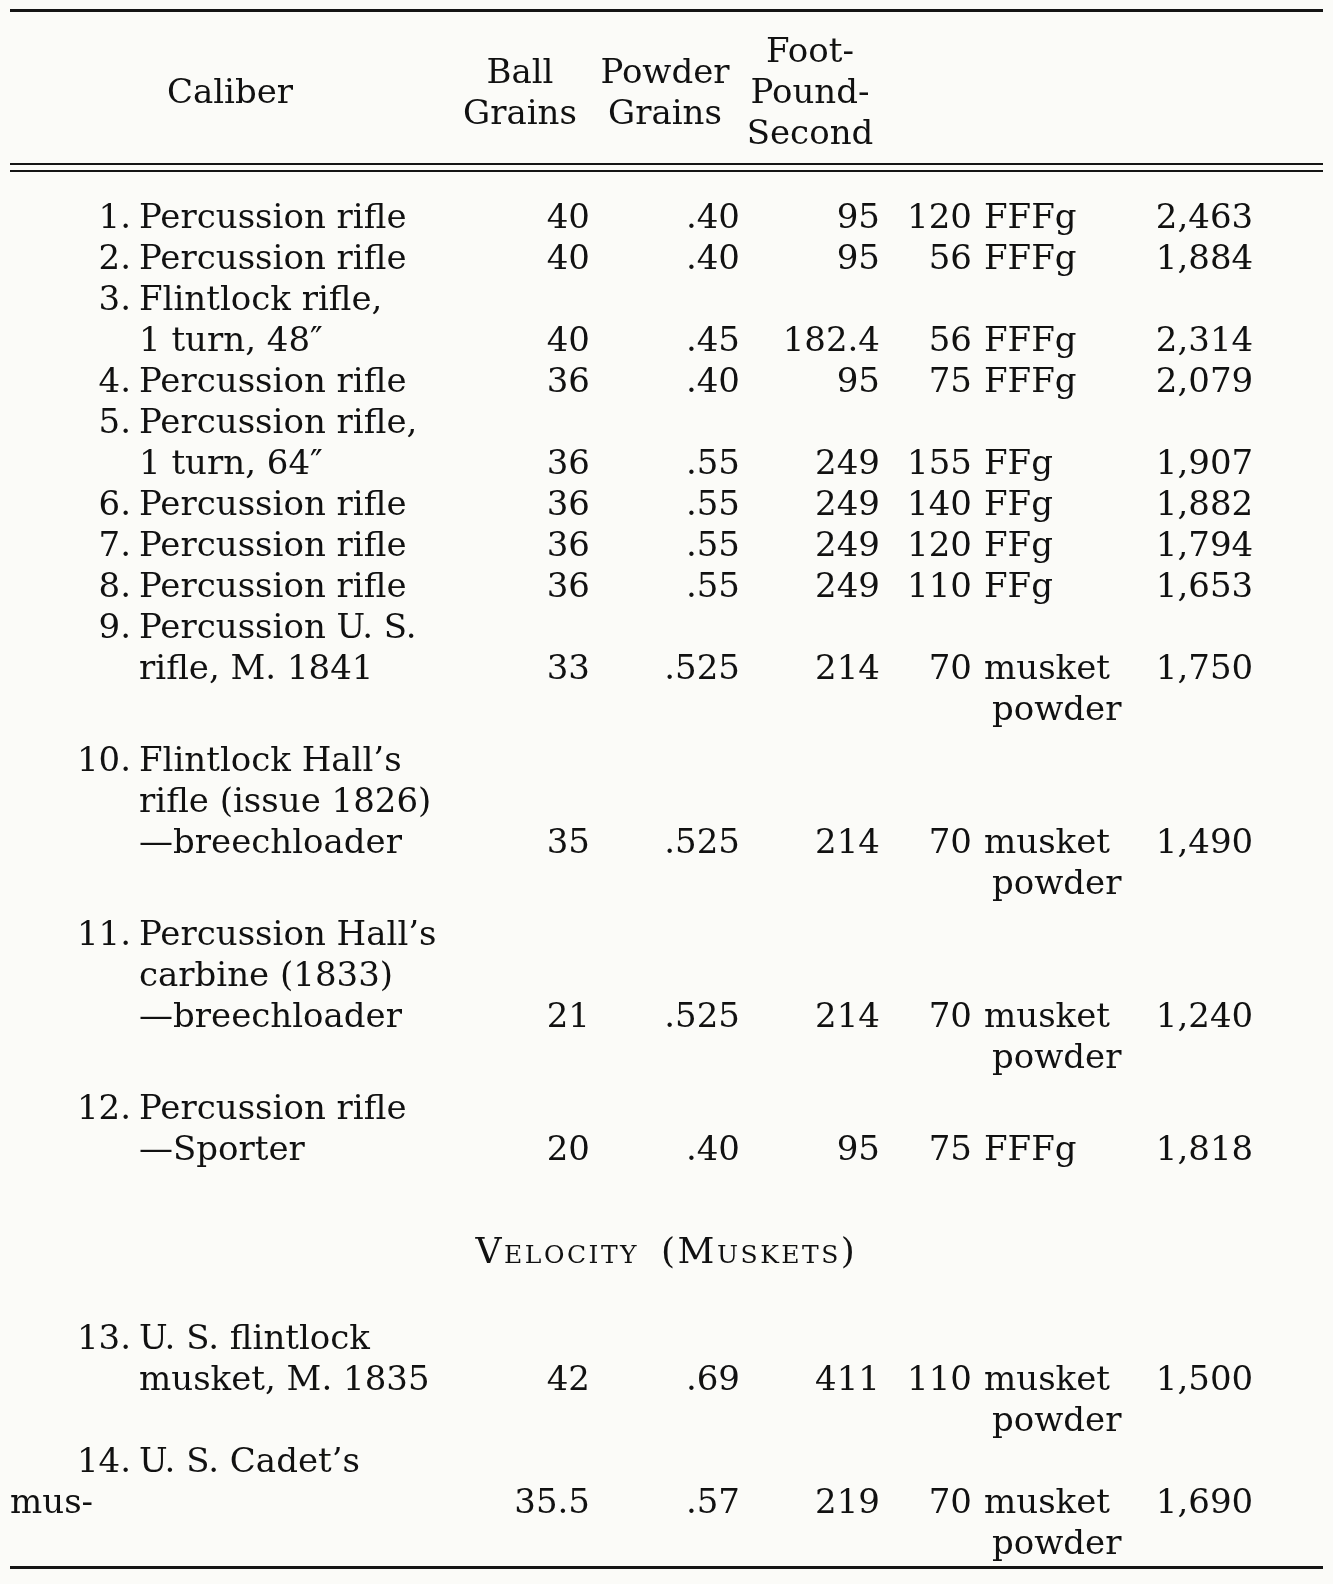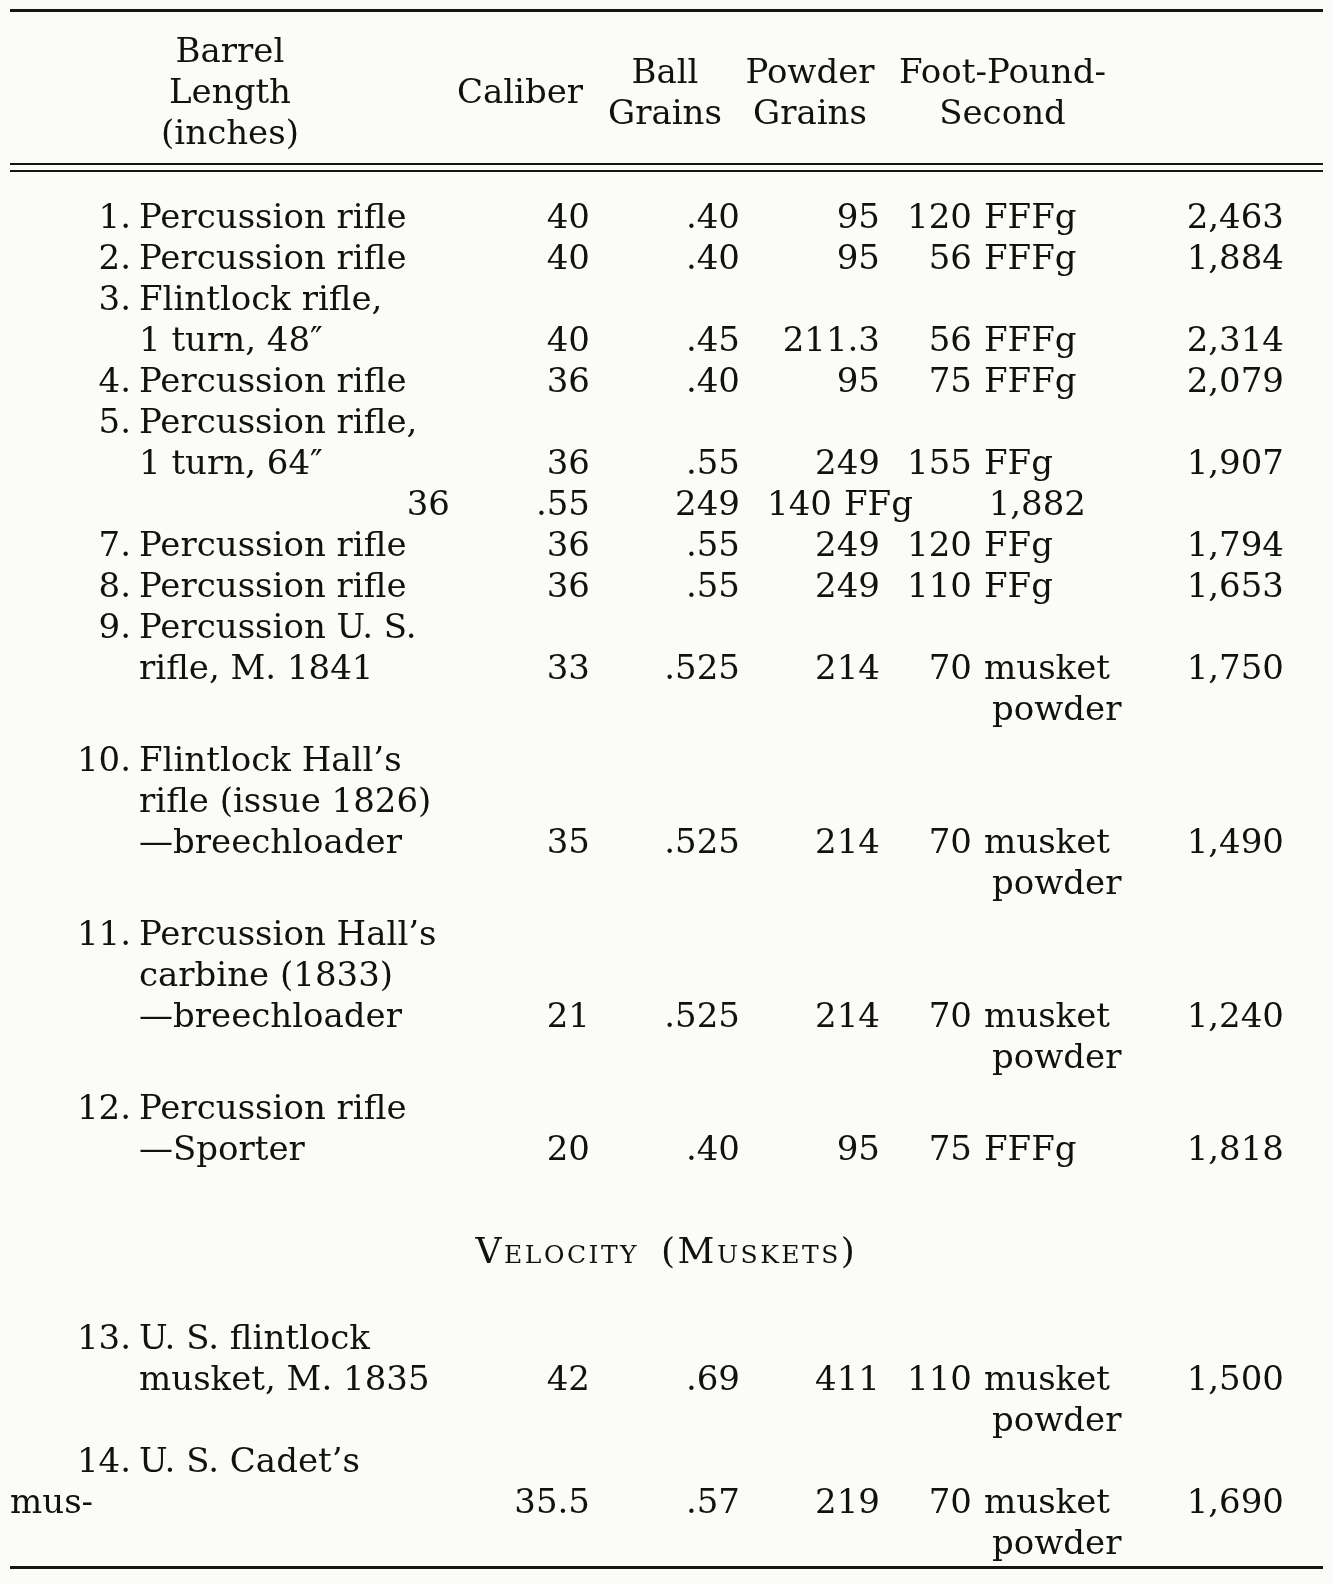--- a/index.html
+++ b/index.html
@@ -40,41 +40,38 @@
     grid-template-columns:440px 140px 150px 140px 245px 1fr;
   }
   .row.gap{margin-top:10px;}
   .arm-num{display:inline-block;width:121px;text-align:right;margin-right:8px;}
   .arm-cont{padding-left:129px;}
   .num-c{text-align:right;}
   .p-line{white-space:nowrap;}
   .p-num{display:inline-block;width:92px;text-align:right;}
   .p-unit{display:inline-block;margin-left:12px;}
   .p-wrap{padding-left:112px;}
-  .fps{text-align:right;padding-right:39px;}
+  .fps{text-align:center;padding-right:39px;}
   .section-title{
     text-align:center;
     margin-top:61px;
     margin-bottom:46px;
     font-variant:small-caps;
     font-size:36px;
     letter-spacing:2.5px;
     word-spacing:8px;
   }
 </style>
 </head>
 <body>
 
 <div class="page" style="background: rgb(251, 251, 248); color: rgb(17, 17, 17);">
   <div class="rule rule-top"></div>
 
   <div class="header-grid">
-    <div class="hcell">Barrel
-Length
-(inches)</div>
     <div class="hcell">Caliber</div>
     <div class="hcell">Ball
 Grains</div>
     <div class="hcell">Powder
 Grains</div>
     <div class="hcell">Foot-Pound-
 Second</div>
   </div>
 
   <div class="double-rule"></div>
@@ -104,21 +101,21 @@
         </div>
         <div class="cell fps" style="padding-top: 0px;">1,884</div>
       </div>
       <div class="row">
         <div class="cell arm">
           <div class="arm-line"><span class="arm-num">3.</span><span class="arm-name">Flintlock rifle,</span></div>
           <div class="arm-cont">1 turn, 48″</div>
         </div>
         <div class="cell num-c" style="padding-top: 41px;">40</div>
         <div class="cell num-c" style="padding-top: 41px;">.45</div>
-        <div class="cell num-c" style="padding-top: 41px;">211.3</div>
+        <div class="cell num-c" style="padding-top: 41px;">182.4</div>
         <div class="cell powder" style="padding-top: 41px;">
           <div class="p-line"><span class="p-num">56</span><span class="p-unit">FFFg</span></div>
         </div>
         <div class="cell fps" style="padding-top: 41px;">2,314</div>
       </div>
       <div class="row">
         <div class="cell arm">
           <div class="arm-line"><span class="arm-num">4.</span><span class="arm-name">Percussion rifle</span></div>
         </div>
         <div class="cell num-c" style="padding-top: 0px;">36</div>
@@ -136,20 +133,23 @@
         </div>
         <div class="cell num-c" style="padding-top: 41px;">36</div>
         <div class="cell num-c" style="padding-top: 41px;">.55</div>
         <div class="cell num-c" style="padding-top: 41px;">249</div>
         <div class="cell powder" style="padding-top: 41px;">
           <div class="p-line"><span class="p-num">155</span><span class="p-unit">FFg</span></div>
         </div>
         <div class="cell fps" style="padding-top: 41px;">1,907</div>
       </div>
       <div class="row">
+        <div class="cell arm">
+          <div class="arm-line"><span class="arm-num">6.</span><span class="arm-name">Percussion rifle</span></div>
+        </div>
         <div class="cell num-c" style="padding-top: 0px;">36</div>
         <div class="cell num-c" style="padding-top: 0px;">.55</div>
         <div class="cell num-c" style="padding-top: 0px;">249</div>
         <div class="cell powder" style="padding-top: 0px;">
           <div class="p-line"><span class="p-num">140</span><span class="p-unit">FFg</span></div>
         </div>
         <div class="cell fps" style="padding-top: 0px;">1,882</div>
       </div>
       <div class="row">
         <div class="cell arm">

